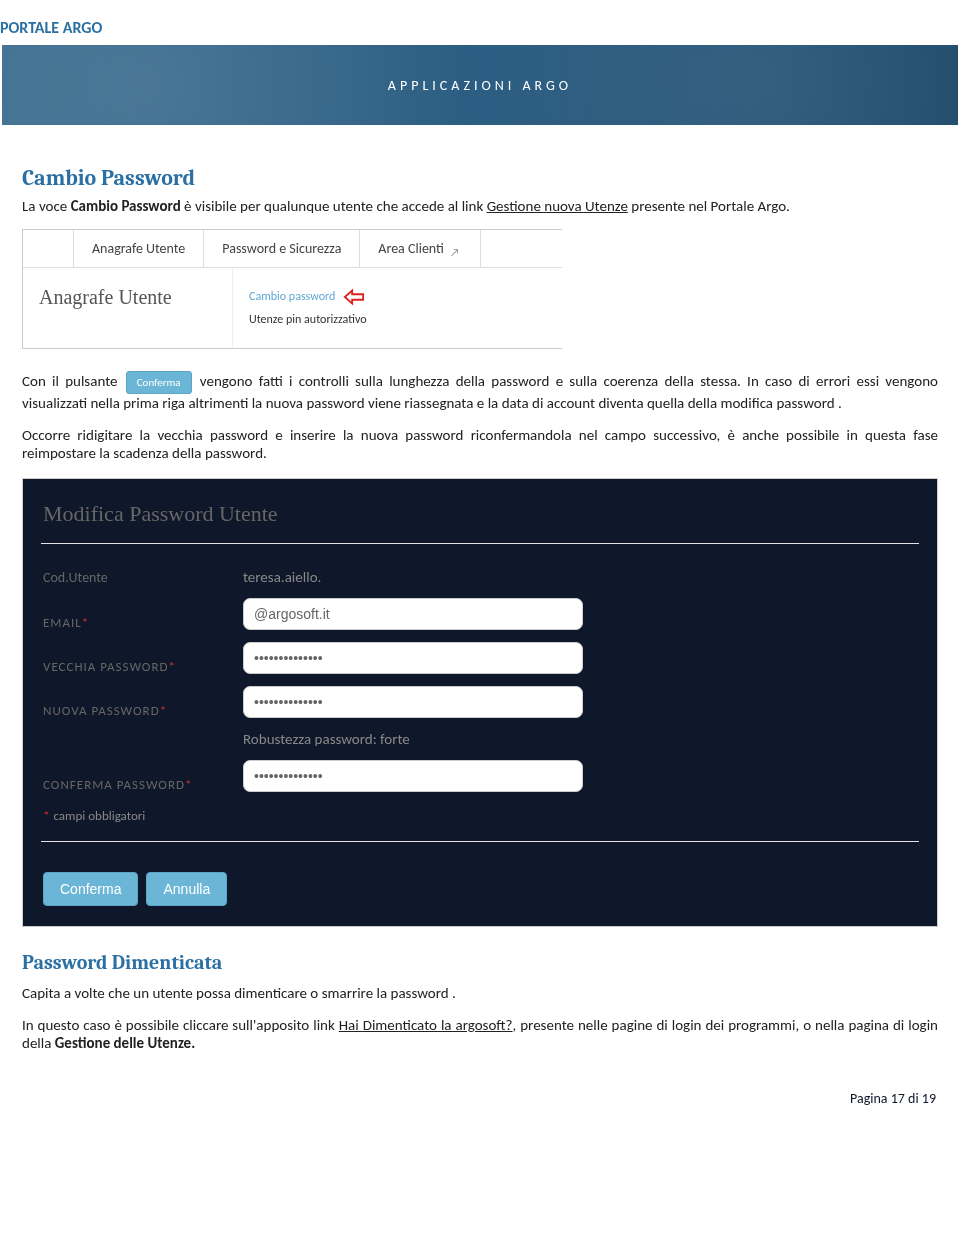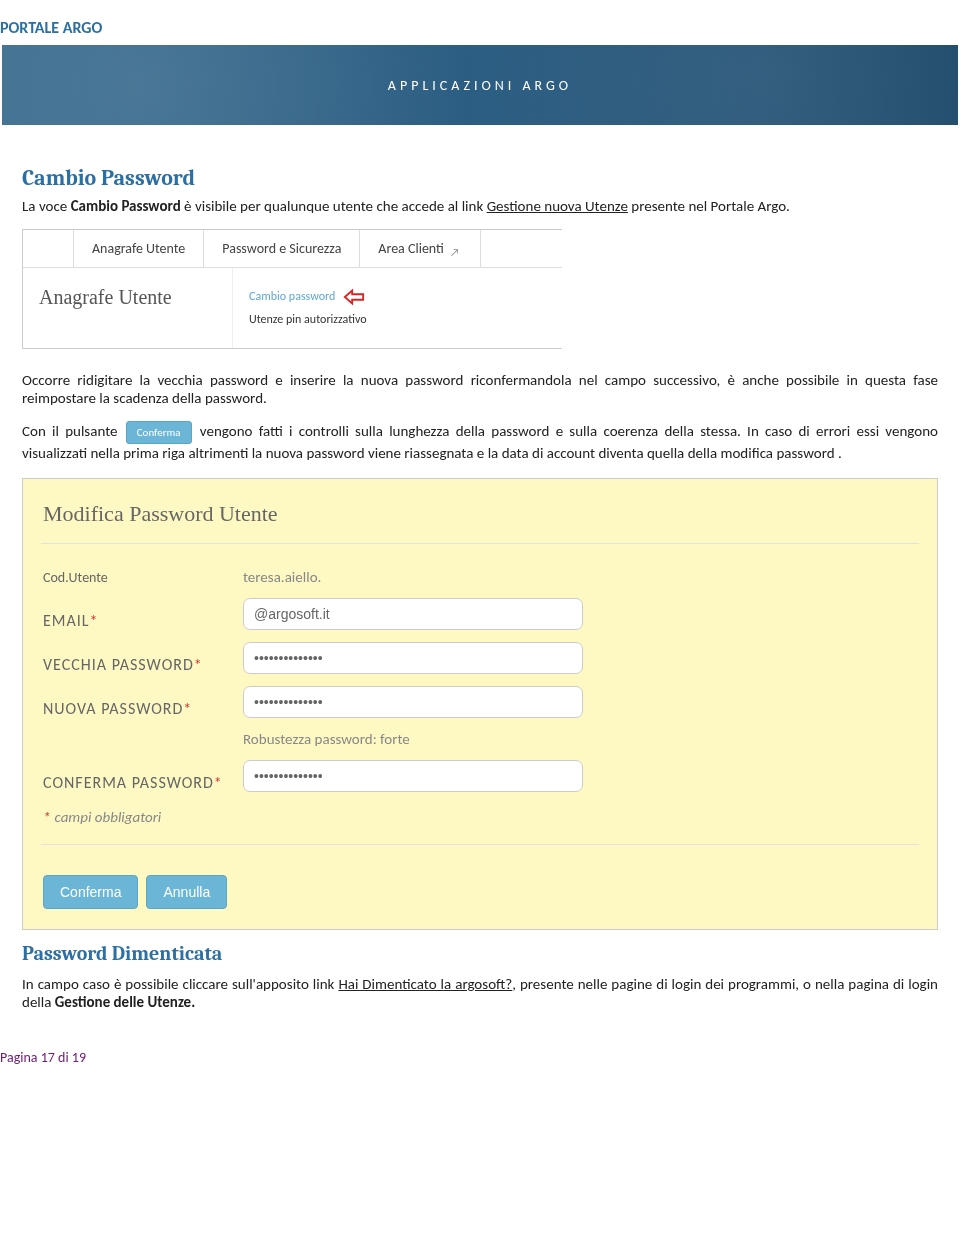--- a/index.html
+++ b/index.html
@@ -124,43 +124,43 @@
     color: #fff;
     font-size: 11px;
     padding: 4px 10px;
     border-radius: 3px;
     border: 1px solid #5aa6c7;
     vertical-align: middle;
     margin: 0 2px;
   }
   .form-shot {
     border: 1px solid #ccc;
-    margin: 16px 0 12px 0;
-    background: #fef9c3;
+    margin: 16px 0 24px 0;
+    background: #0f172a;
     padding-bottom: 16px;
   }
   .form-title {
     font-family: Georgia, serif;
     font-size: 22px;
     color: #666;
     padding: 22px 20px 8px 20px;
   }
   .form-hr {
     margin: 8px 18px 18px 18px;
     border: none;
     border-top: 1px solid #e3e3e3;
   }
   .form-row {
     display: flex;
     align-items: flex-end;
     padding: 6px 20px;
   }
   .form-label {
     width: 200px;
-    font-size: 16px;
+    font-size: 13px;
     letter-spacing: 1px;
     color: #666;
     text-transform: uppercase;
   }
   .form-label.normal { text-transform: none; font-size: 14px; letter-spacing: 0; }
   .req-star { color: #c33; }
   .form-value {
     color: #888;
     font-size: 15px;
   }
@@ -174,22 +174,21 @@
     background: #fff;
   }
   .strength-row {
     padding: 6px 20px 6px 220px;
     color: #888;
     font-size: 15px;
   }
   .note-row {
     padding: 10px 20px;
     color: #888;
-    font-size: 15px;
-    font-style: italic;
+    font-size: 13px;
   }
   .note-row .req-star { margin-right: 4px; }
   .form-btns {
     display: flex;
     gap: 8px;
     padding: 12px 20px 4px 20px;
   }
   .btn {
     background: #6bb6d6;
     color: #fff;
@@ -198,22 +197,23 @@
     border-radius: 4px;
     border: 1px solid #5aa6c7;
     cursor: pointer;
   }
   .section-title-blue.small {
     font-size: 20px;
     margin-top: 10px;
     margin-bottom: 10px;
   }
   .footer {
+    text-align: right;
     padding: 24px 24px 18px 0;
-    color: #701a75;
+    color: #0f172a;
     font-size: 14px;
   }
 </style>
 </head>
 <body>
 
 <div class="page-header">
   <span>PORTALE ARGO</span>
 </div>
 
@@ -253,26 +253,26 @@
               </svg>
           </span>
         </div>
         <div class="submenu-row">
           <span>Utenze pin autorizzativo</span>
         </div>
       </div>
     </div>
   </div>
 
-  <p class="para">Occorre ridigitare la vecchia password e inserire la nuova password riconfermandola nel campo successivo, è anche possibile in questa fase reimpostare la scadenza della password.</p>
-
   <p class="para">
     <span>Con il pulsante </span><span class="inline-btn">Conferma</span><span> vengono fatti i controlli sulla lunghezza della password e sulla coerenza della stessa. In caso di errori essi vengono visualizzati nella prima riga altrimenti la nuova password viene riassegnata e la data di account diventa quella della modifica password .</span>
   </p>
 
+  <p class="para">Occorre ridigitare la vecchia password e inserire la nuova password riconfermandola nel campo successivo, è anche possibile in questa fase reimpostare la scadenza della password.</p>
+
   <div class="form-shot">
     <div class="form-title">Modifica Password Utente</div>
     <hr class="form-hr">
 
     <div class="form-row">
       <div class="form-label normal">Cod.Utente</div>
       <div class="form-value">teresa.aiello.</div>
     </div>
 
     <div class="form-row">
@@ -312,22 +312,23 @@
     <hr class="form-hr">
 
     <div class="form-btns">
       <button class="btn">Conferma</button>
       <button class="btn">Annulla</button>
     </div>
   </div>
 
   <div class="section-title-blue small">Password Dimenticata</div>
 
+  <p class="para">Capita a volte che un utente possa dimenticare o smarrire la password .</p>
 
   <p class="para">
-    <span>In campo caso è possibile cliccare sull'apposito link </span><span class="link-underline">Hai Dimenticato la argosoft?</span><span>, presente nelle pagine di login dei programmi, o nella pagina di login della </span><span class="bold">Gestione delle Utenze.</span>
+    <span>In questo caso è possibile cliccare sull'apposito link </span><span class="link-underline">Hai Dimenticato la argosoft?</span><span>, presente nelle pagine di login dei programmi, o nella pagina di login della </span><span class="bold">Gestione delle Utenze.</span>
   </p>
 
 </div>
 
 <div class="footer">
   <span>Pagina </span><span>17</span><span> di </span><span>19</span>
 </div>
 
 </body></html>

